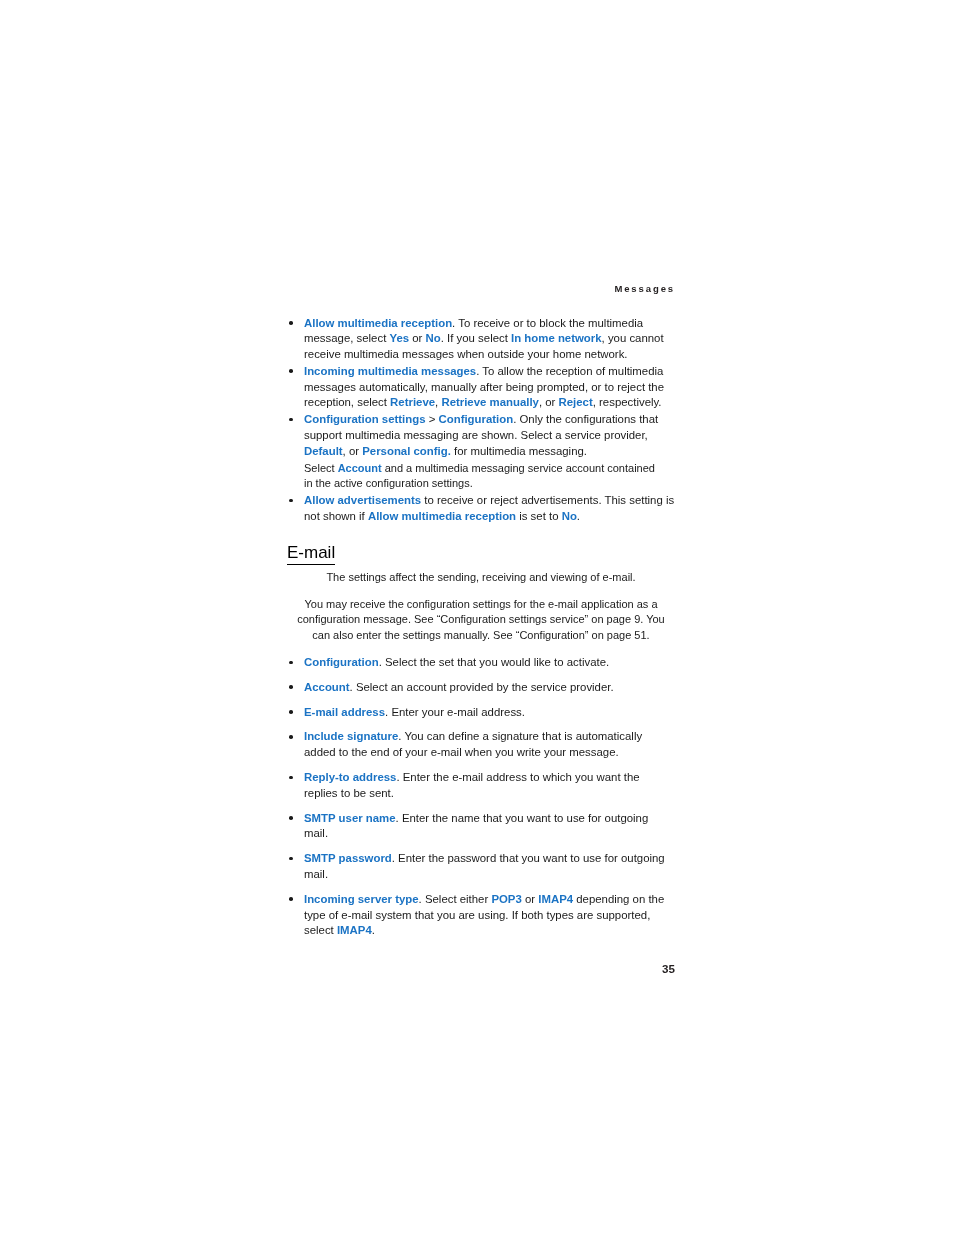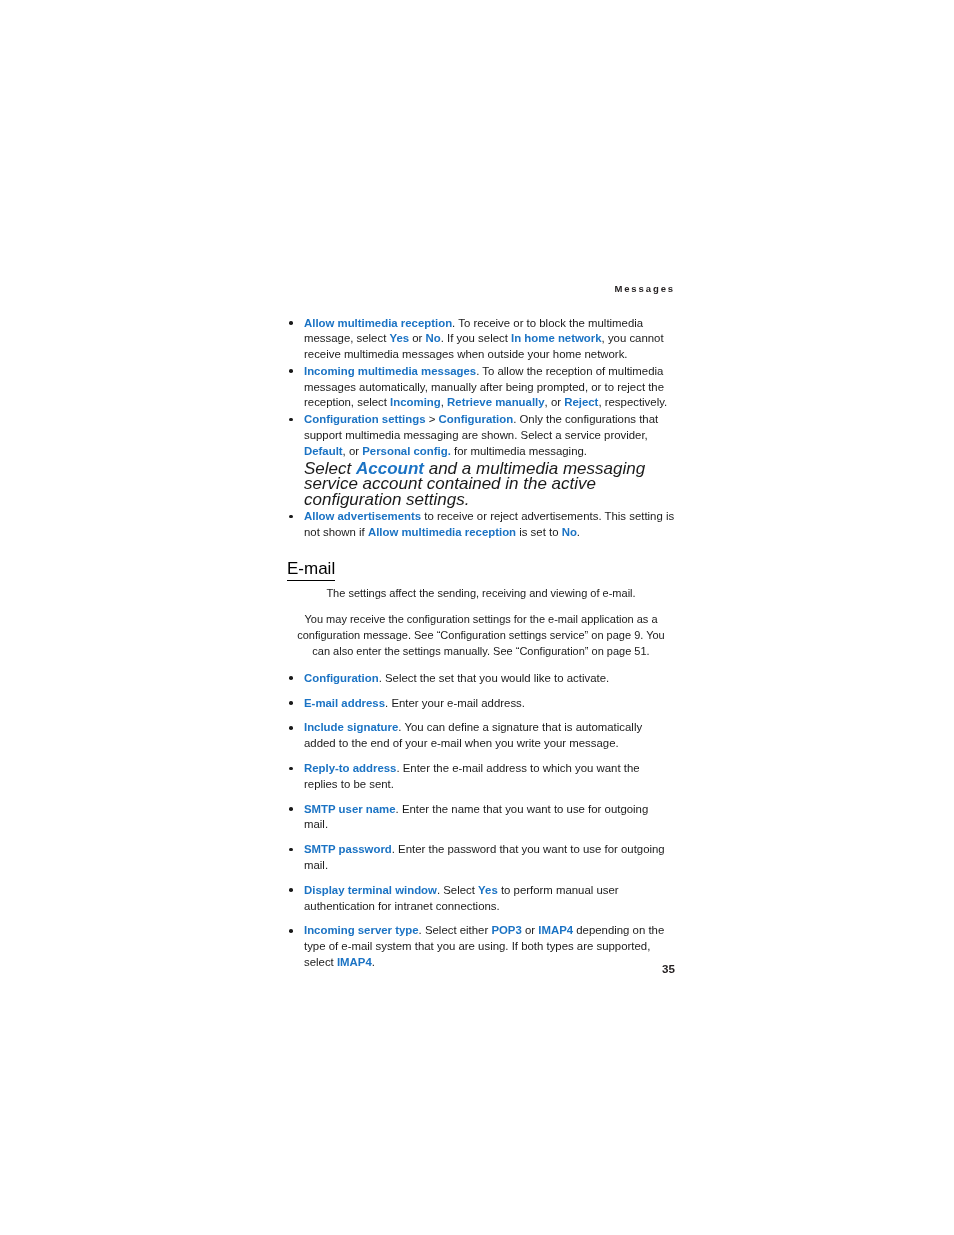--- a/index.html
+++ b/index.html
@@ -74,25 +74,24 @@
     left: 2px;
     top: 5.5px;
     width: 3.6px;
     height: 3.6px;
     border-radius: 50%;
     background: #1a1a1a;
   }
   
   .subpara {
     padding-left: 17px;
-    font-size: 17px;
+    font-size: 11px;
     line-height: 15.8px;
     color: #1a1a1a;
     margin: 0 9px 1px 0;
-    font-style: italic;
   }
 
   
   h2.section-head {
     font-size: 17px;
     font-weight: normal;
     color: #000000;
     margin: 18px 0 6px 0;
     padding: 0 0 1px 0;
     line-height: 20px;
@@ -130,21 +129,21 @@
 
     <div class="running-header">Messages</div>
 
     <ul class="bullets">
       <li>
         <span class="dot"></span>
         <span><span class="ui">Allow multimedia reception</span>. To receive or to block the multimedia message, select <span class="ui">Yes</span> or <span class="ui">No</span>. If you select <span class="ui">In home network</span>, you cannot receive multimedia messages when outside your home network.</span>
       </li>
       <li>
         <span class="dot"></span>
-        <span><span class="ui">Incoming multimedia messages</span>. To allow the reception of multimedia messages automatically, manually after being prompted, or to reject the reception, select <span class="ui">Incoming</span>, <span class="ui">Retrieve manually</span>, or <span class="ui">Reject</span>, respectively.</span>
+        <span><span class="ui">Incoming multimedia messages</span>. To allow the reception of multimedia messages automatically, manually after being prompted, or to reject the reception, select <span class="ui">Retrieve</span>, <span class="ui">Retrieve manually</span>, or <span class="ui">Reject</span>, respectively.</span>
       </li>
       <li>
         <span class="dot"></span>
         <span><span class="ui">Configuration settings</span> &gt; <span class="ui">Configuration</span>. Only the configurations that support multimedia messaging are shown. Select a service provider, <span class="ui">Default</span>, or <span class="ui">Personal config.</span> for multimedia messaging.</span>
       </li>
     </ul>
 
     <div class="subpara">Select <span class="ui">Account</span> and a multimedia messaging service account contained in the active configuration settings.</div>
 
     <ul class="bullets">
@@ -161,44 +160,44 @@
     <p class="para">The settings affect the sending, receiving and viewing of e-mail.</p>
     <p class="para">You may receive the configuration settings for the e-mail application as a configuration message. See “Configuration settings service” on page 9. You can also enter the settings manually. See “Configuration” on page 51.</p>
 
     <ul class="bullets">
       <li class="spaced">
         <span class="dot"></span>
         <span><span class="ui">Configuration</span>. Select the set that you would like to activate.</span>
       </li>
       <li class="spaced">
         <span class="dot"></span>
+        <span><span class="ui">Account</span>. Select an account provided by the service provider.</span>
+      </li>
+      <li class="spaced">
+        <span class="dot"></span>
         <span><span class="ui">E-mail address</span>. Enter your e-mail address.</span>
       </li>
       <li class="spaced">
         <span class="dot"></span>
         <span><span class="ui">Include signature</span>. You can define a signature that is automatically added to the end of your e-mail when you write your message.</span>
       </li>
       <li class="spaced">
         <span class="dot"></span>
         <span><span class="ui">Reply-to address</span>. Enter the e-mail address to which you want the replies to be sent.</span>
       </li>
       <li class="spaced">
         <span class="dot"></span>
         <span><span class="ui">SMTP user name</span>. Enter the name that you want to use for outgoing mail.</span>
       </li>
       <li class="spaced">
         <span class="dot"></span>
         <span><span class="ui">SMTP password</span>. Enter the password that you want to use for outgoing mail.</span>
       </li>
       <li class="spaced">
         <span class="dot"></span>
-        <span><span class="ui">Display terminal window</span>. Select <span class="ui">Yes</span> to perform manual user authentication for intranet connections.</span>
-      </li>
-      <li class="spaced">
-        <span class="dot"></span>
         <span><span class="ui">Incoming server type</span>. Select either <span class="ui">POP3</span> or <span class="ui">IMAP4</span> depending on the type of e-mail system that you are using. If both types are supported, select <span class="ui">IMAP4</span>.</span>
       </li>
     </ul>
 
   </div>
 
   <div class="page-number">35</div>
 
 </div>
 

